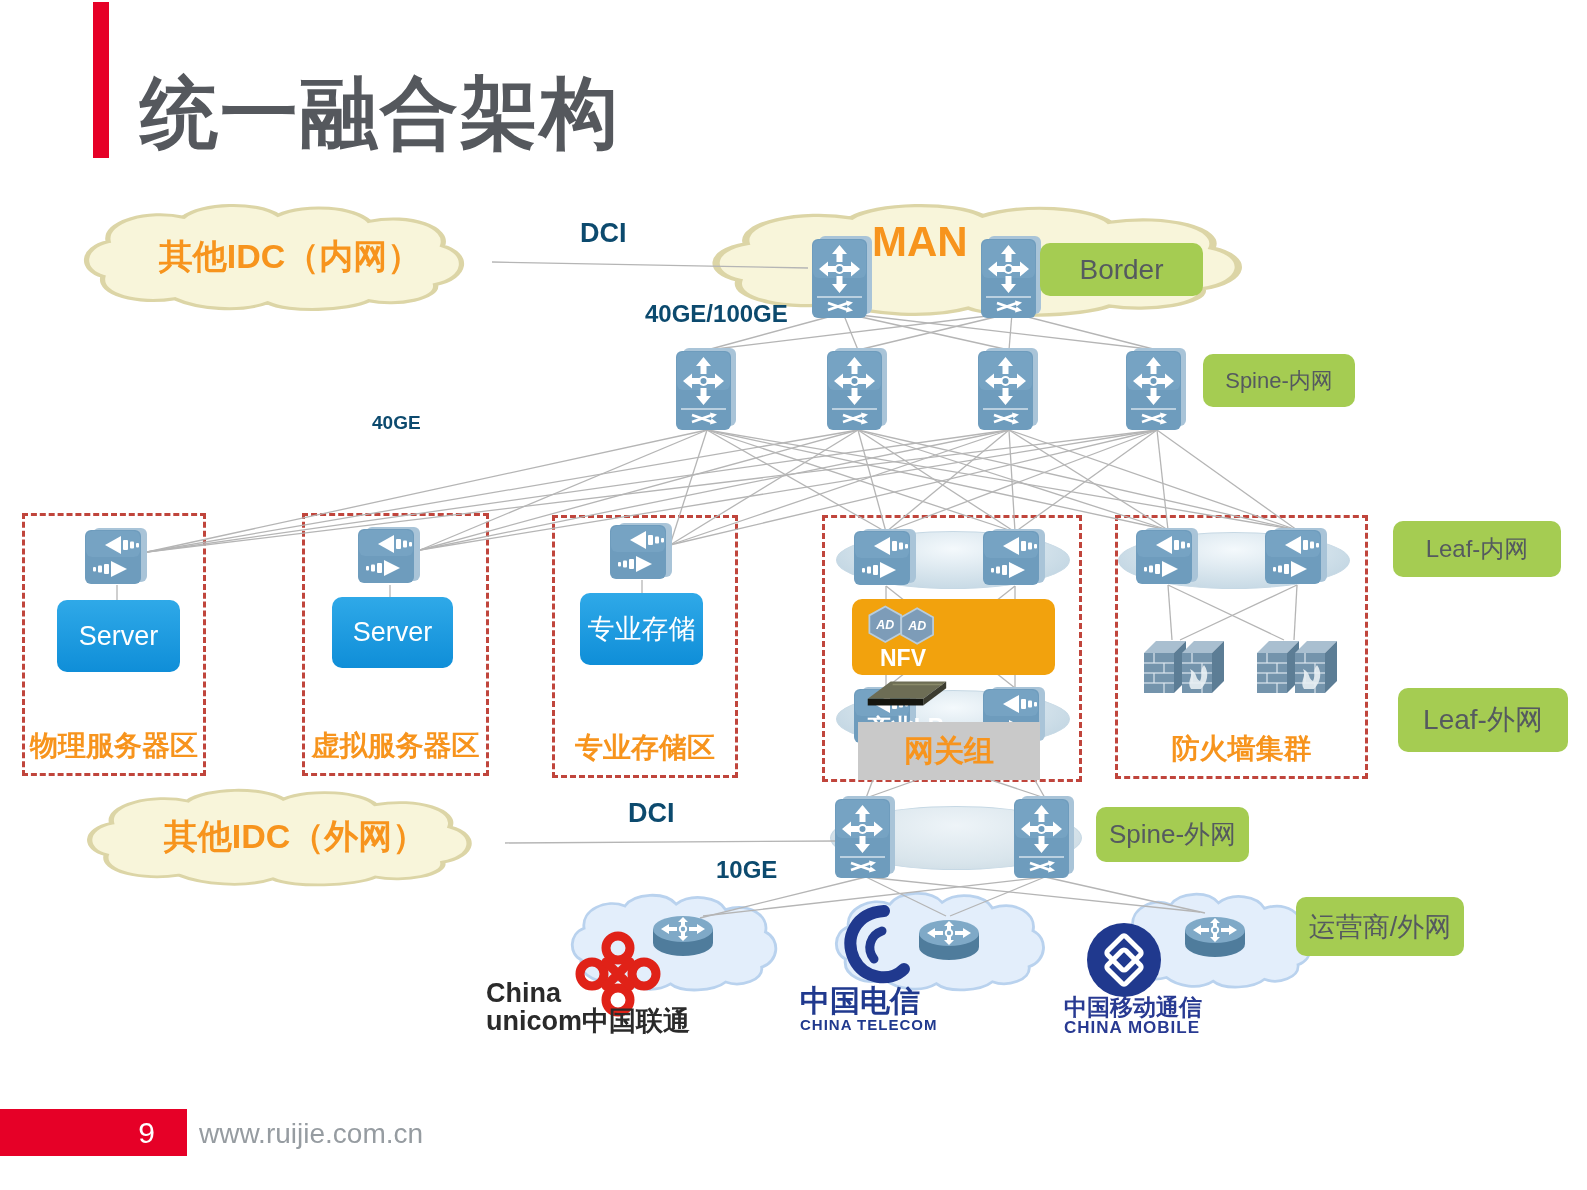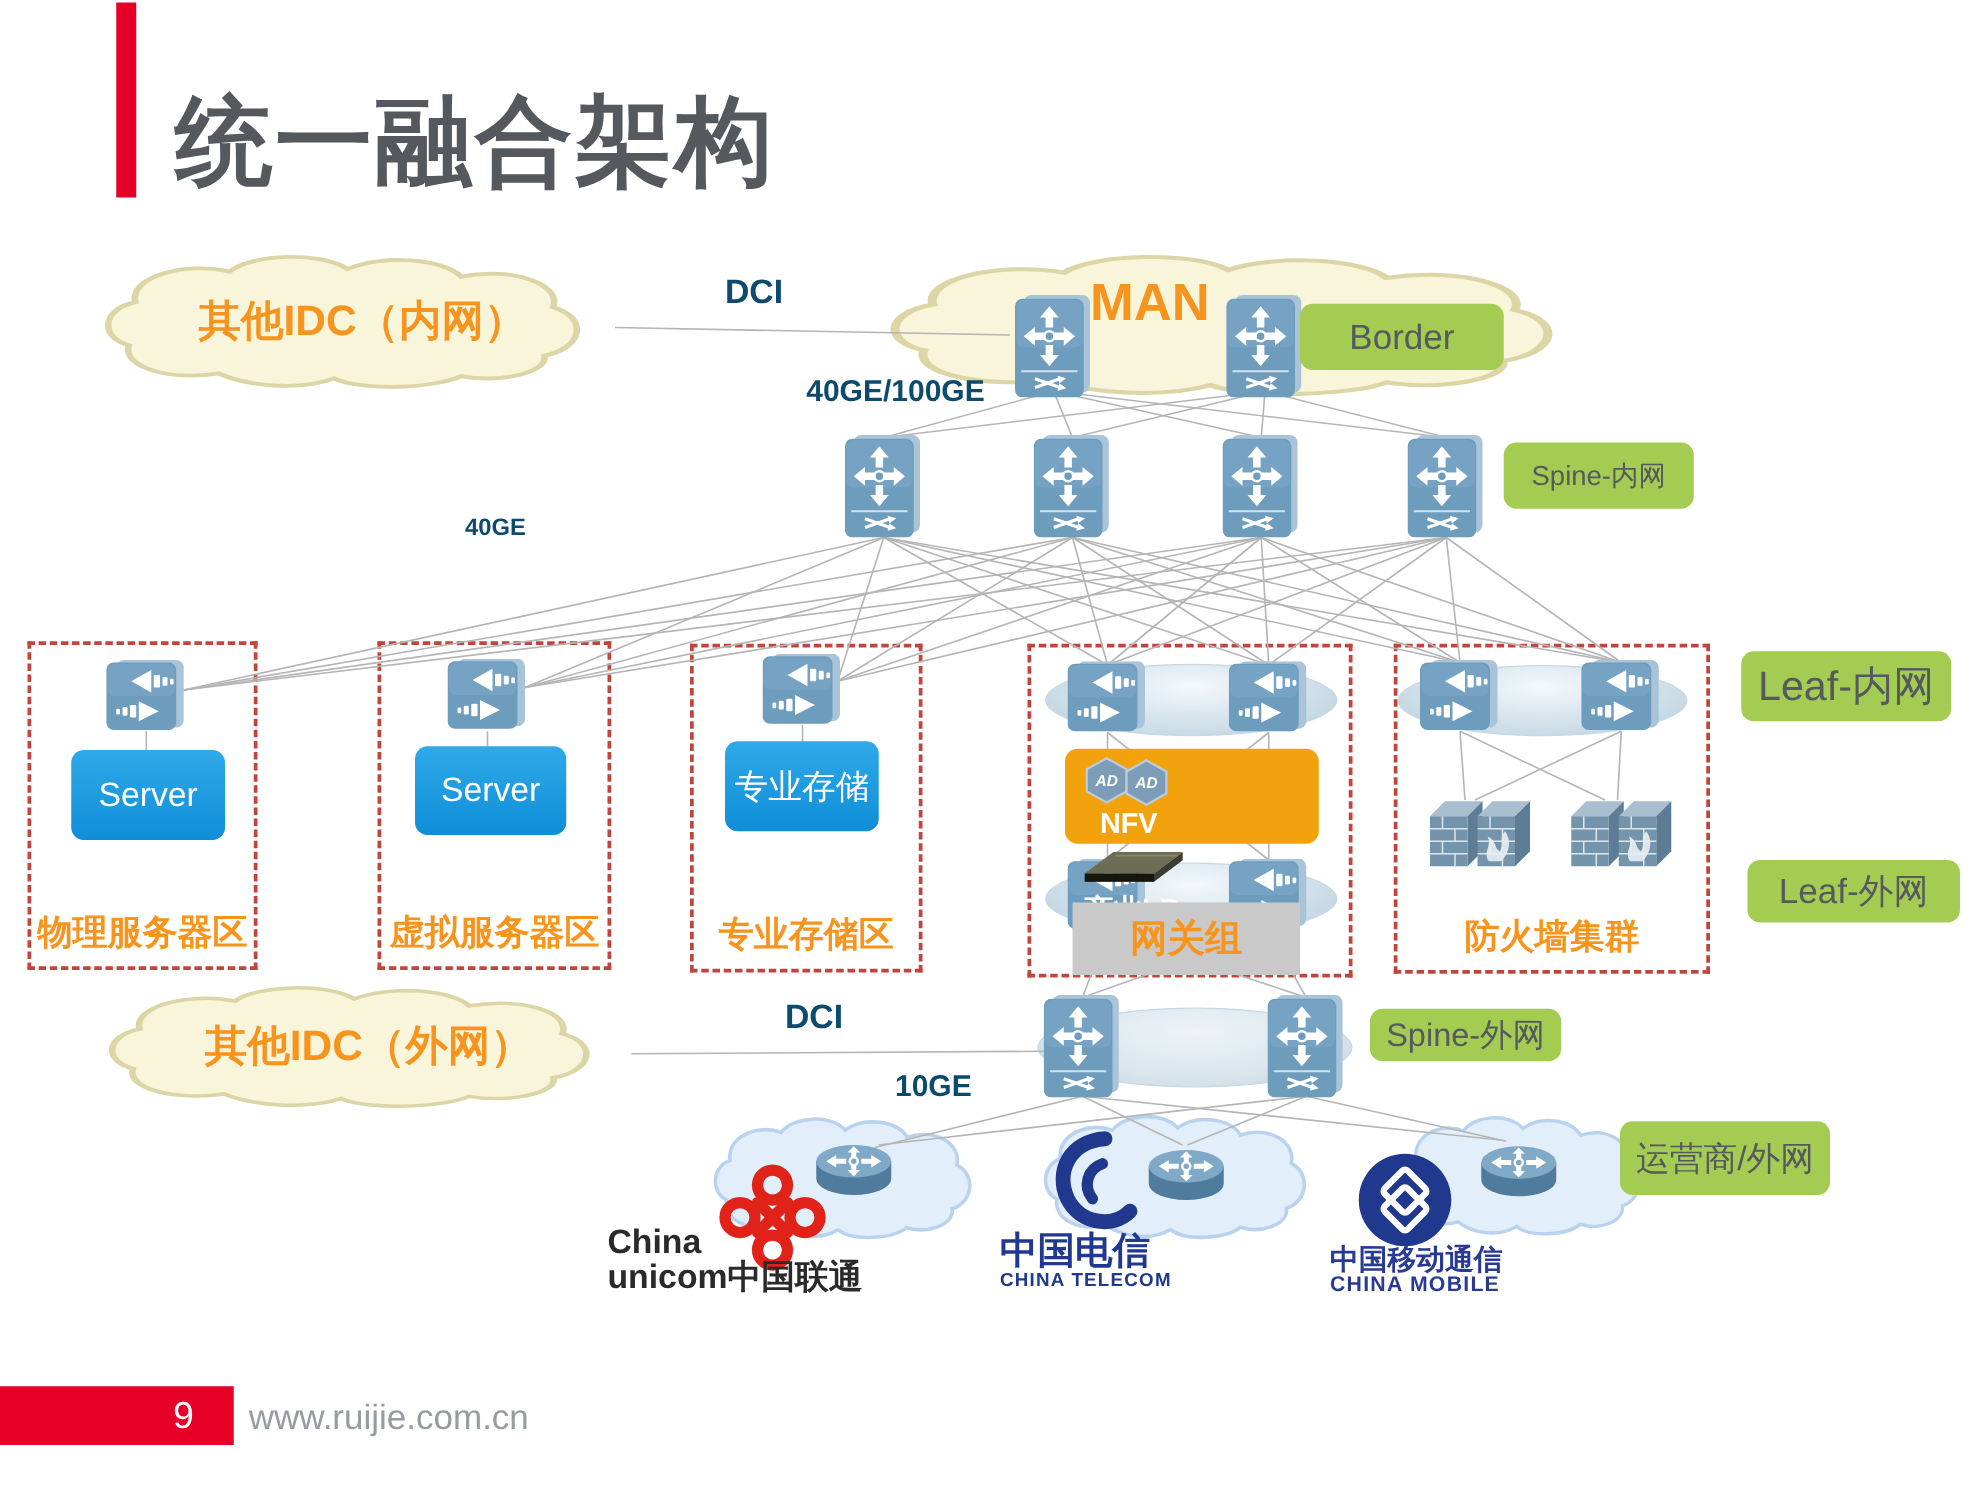--- a/index.html
+++ b/index.html
@@ -187,23 +187,23 @@
       <line x1="32" y1="11" x2="84" y2="11" stroke="#8a8a6a" stroke-width="1.5"></line>
     </svg>
     <div class="nfv-caption">商业LB</div>
   </div>
 </div>
 
 <div class="abs gw-box" style="left:858px;top:722px;width:182px;height:58px">网关组</div>
 
 <div class="abs green-label" style="left:1040px;top:243px;width:163px;height:53px;font-size:28px">Border</div>
 <div class="abs green-label" style="left:1203px;top:354px;width:152px;height:53px;font-size:22px">Spine-内网</div>
-<div class="abs green-label" style="left:1393px;top:521px;width:168px;height:56px;font-size:33px">Leaf-内网</div>
-<div class="abs green-label" style="left:1398px;top:688px;width:170px;height:50px;font-size:28px">Leaf-外网</div>
-<div class="abs green-label" style="left:1096px;top:807px;width:153px;height:42px;font-size:26px">Spine-外网</div>
+<div class="abs green-label" style="left:1393px;top:521px;width:168px;height:56px;font-size:24px">Leaf-内网</div>
+<div class="abs green-label" style="left:1398px;top:688px;width:170px;height:64px;font-size:28px">Leaf-外网</div>
+<div class="abs green-label" style="left:1096px;top:807px;width:153px;height:55px;font-size:26px">Spine-外网</div>
 <div class="abs green-label" style="left:1296px;top:897px;width:168px;height:59px;font-size:27px">运营商/外网</div>
 
 <div class="abs blue-label" style="left:580px;top:218px;font-size:27px">DCI</div>
 <div class="abs blue-label" style="left:645px;top:300px;font-size:24px">40GE/100GE</div>
 <div class="abs blue-label" style="left:372px;top:412px;font-size:19px">40GE</div>
 <div class="abs blue-label" style="left:628px;top:798px;font-size:27px">DCI</div>
 <div class="abs blue-label" style="left:716px;top:856px;font-size:24px">10GE</div>
 
 <div id="node-layer">
     <div class="node switch" style="left: 812px; top: 236px;">

